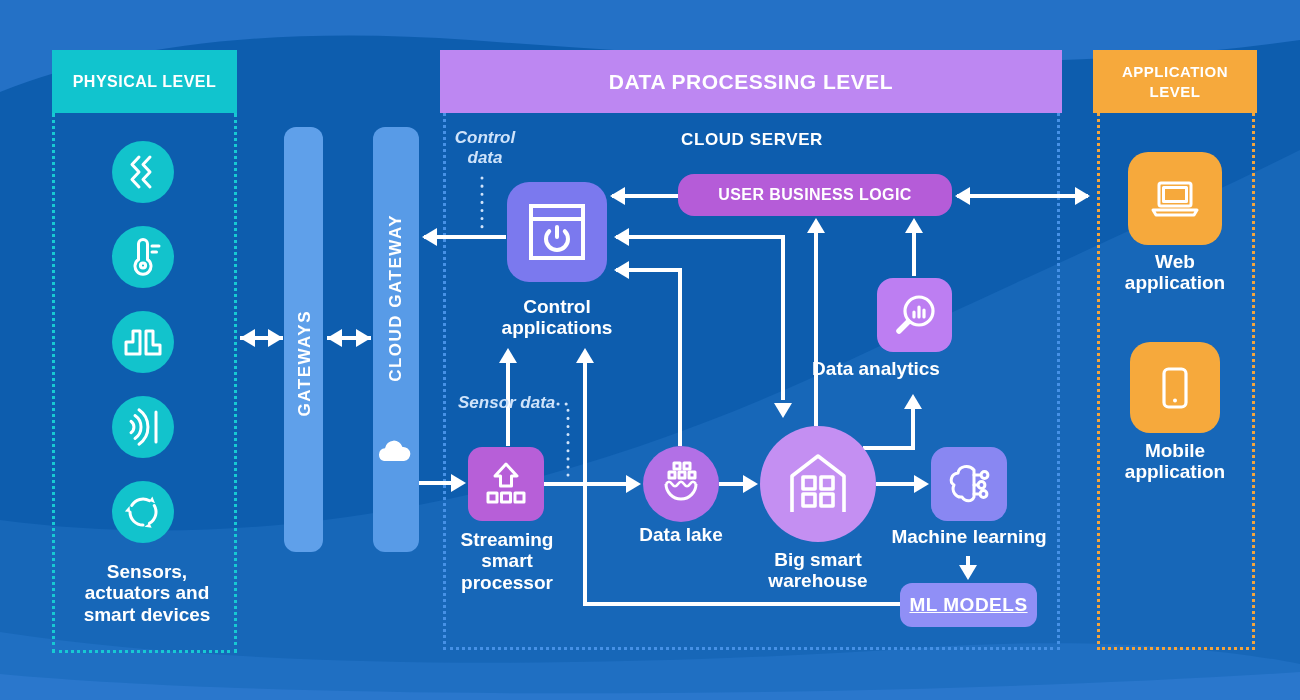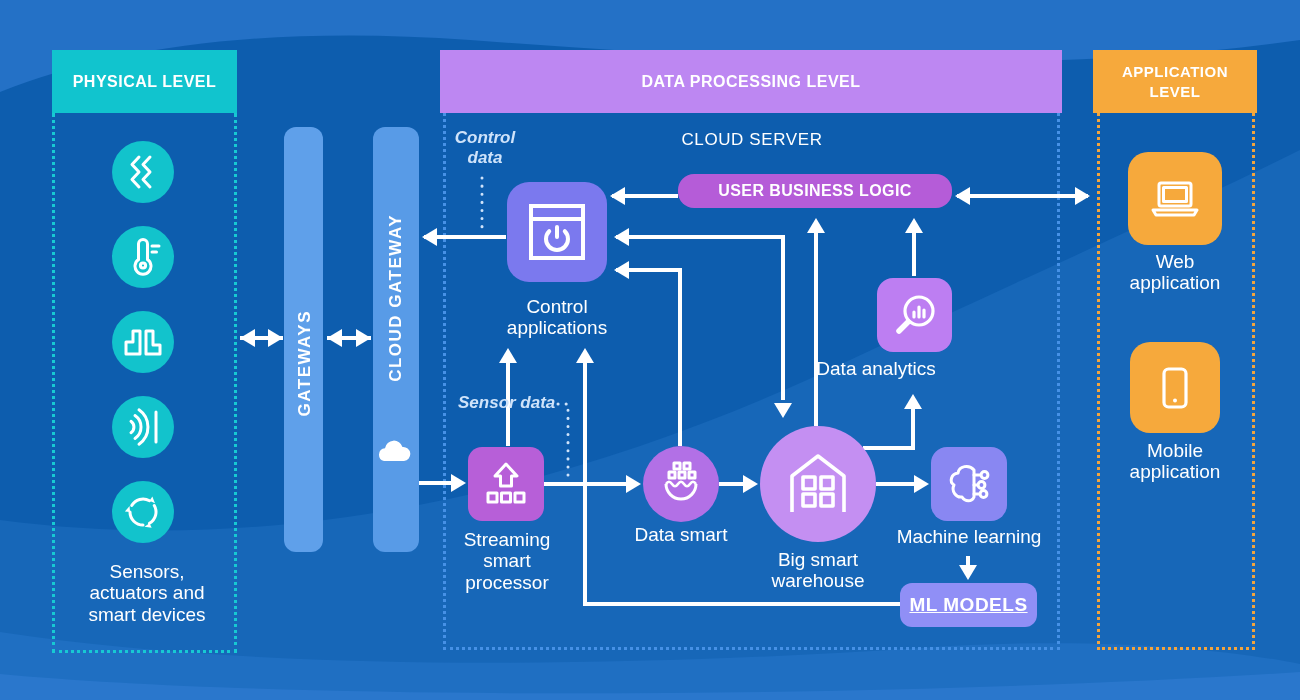--- a/index.html
+++ b/index.html
@@ -7,49 +7,49 @@
     width:1300px;height:700px;position:relative;overflow:hidden;
     font-family:"Liberation Sans",sans-serif;background:#0d5dae;
   }
   .abs{position:absolute;}
   
   .lvl-header{
     position:absolute;display:flex;align-items:center;justify-content:center;
     color:#fff;font-weight:bold;letter-spacing:.5px;text-align:center;
   }
   #physical-header{left:52px;top:50px;width:185px;height:63px;background:#11c4ce;font-size:16px;}
-  #dpl-header{left:440px;top:50px;width:622px;height:63px;background:#bd87f2;font-size:16px;}
+  #dpl-header{left:440px;top:50px;width:622px;height:63px;background:#bd87f2;font-size:21px;}
   #app-header{left:1093px;top:50px;width:164px;height:63px;background:#f6a93c;font-size:15px;line-height:1.3;white-space:pre-line;}
   
   .zone{position:absolute;box-sizing:border-box;border-top:none!important;}
   #physical-zone{left:52px;top:113px;width:185px;height:540px;border:3px dotted #17c9d3;}
   #dpl-zone{left:443px;top:113px;width:617px;height:537px;border:3px dotted #4691e6;}
   #app-zone{left:1097px;top:113px;width:158px;height:537px;border:3px dotted #f3a43c;}
   
   .gwbar{position:absolute;border-radius:12px;display:flex;align-items:center;justify-content:center;}
   #gateways-bar{left:284px;top:127px;width:39px;height:425px;background:#5fa0ea;}
   #cloudgw-bar{left:373px;top:127px;width:46px;height:425px;background:#589be7;}
   .vtext{color:#fff;font-weight:bold;font-size:17px;letter-spacing:1.5px;writing-mode:vertical-rl;transform:rotate(180deg);white-space:nowrap;}
   #gateways-bar .vtext{padding-right:2px;margin-top:48px;}
   #cloudgw-bar .vtext{margin-bottom:84px;}
   #cloudgw-cloud{position:absolute;left:50%;transform:translateX(-50%);top:312px;}
   
   .node{position:absolute;display:flex;align-items:center;justify-content:center;color:#fff;font-weight:bold;}
   #control-apps{left:507px;top:182px;width:100px;height:100px;border-radius:22px;background:#7b79ee;}
-  #ubl{left:678px;top:174px;width:274px;height:34px;border-radius:16px;background:#b55cd8;font-size:16px;letter-spacing:.4px;}
+  #ubl{left:678px;top:174px;width:274px;height:42px;border-radius:16px;background:#b55cd8;font-size:16px;letter-spacing:.4px;}
   #data-analytics{left:877px;top:278px;width:75px;height:74px;border-radius:16px;background:#bd7ef2;}
   #streaming{left:468px;top:447px;width:76px;height:74px;border-radius:14px;background:#b75fd8;}
   #data-lake{left:643px;top:446px;width:76px;height:76px;border-radius:50%;background:#b270e6;}
   #warehouse{left:760px;top:426px;width:116px;height:116px;border-radius:50%;background:#c48ff2;}
   #ml-box{left:931px;top:447px;width:76px;height:74px;border-radius:16px;background:#8987f2;}
   #ml-models{left:900px;top:583px;width:137px;height:44px;border-radius:12px;background:#908ff6;font-size:19px;letter-spacing:.5px;text-decoration:underline;}
   #web-app{left:1128px;top:152px;width:94px;height:93px;border-radius:20px;background:#f6a93c;}
   #mobile-app{left:1130px;top:342px;width:90px;height:91px;border-radius:20px;background:#f6a93c;}
   
-  .lbl{position:absolute;color:#fff;font-weight:normal;font-size:19px;text-align:center;white-space:pre-line;line-height:1.13;}
+  .lbl{position:absolute;color:#fff;font-weight:bold;font-size:19px;text-align:center;white-space:pre-line;line-height:1.13;}
   #cloud-server-lbl{left:602px;top:130px;width:300px;font-size:17px;letter-spacing:.6px;}
   #control-apps-lbl{left:467px;top:296px;width:180px;}
   #data-analytics-lbl{left:786px;top:358px;width:180px;}
   #data-lake-lbl{left:591px;top:524px;width:180px;}
   #warehouse-lbl{left:728px;top:549px;width:180px;}
   #streaming-lbl{left:417px;top:529px;width:180px;}
   #ml-lbl{left:879px;top:526px;width:180px;}
   #web-lbl{left:1085px;top:251px;width:180px;}
   #mobile-lbl{left:1085px;top:440px;width:180px;}
   #sensors-lbl{left:47px;top:561px;width:200px;}
@@ -229,21 +229,21 @@
   <svg width="48" height="48" viewBox="-24 -24 48 48" fill="none" stroke="#fff" stroke-width="3" stroke-linejoin="round">
     <rect x="-7" y="-21" width="6" height="6"></rect>
       <rect x="3" y="-21" width="6" height="6"></rect>
     <rect x="-12" y="-12" width="6" height="6"></rect>
       <rect x="-2" y="-12" width="6" height="6"></rect>
       <rect x="8" y="-12" width="6" height="6"></rect>
     <path d="M-15,0 q3,-4.5 6,0 q3,4.5 6,0 q3,-4.5 6,0 q3,4.5 6,0 q3,-4.5 6,0" stroke-width="2.6"></path>
     <path d="M-15,0 A15,15 0 0 0 15,0"></path>
   </svg>
 </div>
-<div class="lbl" id="data-lake-lbl">Data smart</div>
+<div class="lbl" id="data-lake-lbl">Data lake</div>
 
 <div class="node" id="warehouse">
   <svg width="66" height="66" viewBox="-33 -33 66 66" fill="none" stroke="#fff" stroke-width="3.6" stroke-linejoin="round">
     <path d="M-26,28 V-8 L0,-28 L26,-8 V28"></path>
     <rect x="-15" y="-7" width="12" height="12"></rect>
       <rect x="3" y="-7" width="12" height="12"></rect>
     <rect x="-15" y="10" width="12" height="12"></rect>
       <rect x="3" y="10" width="12" height="12"></rect>
   </svg>
 </div>

